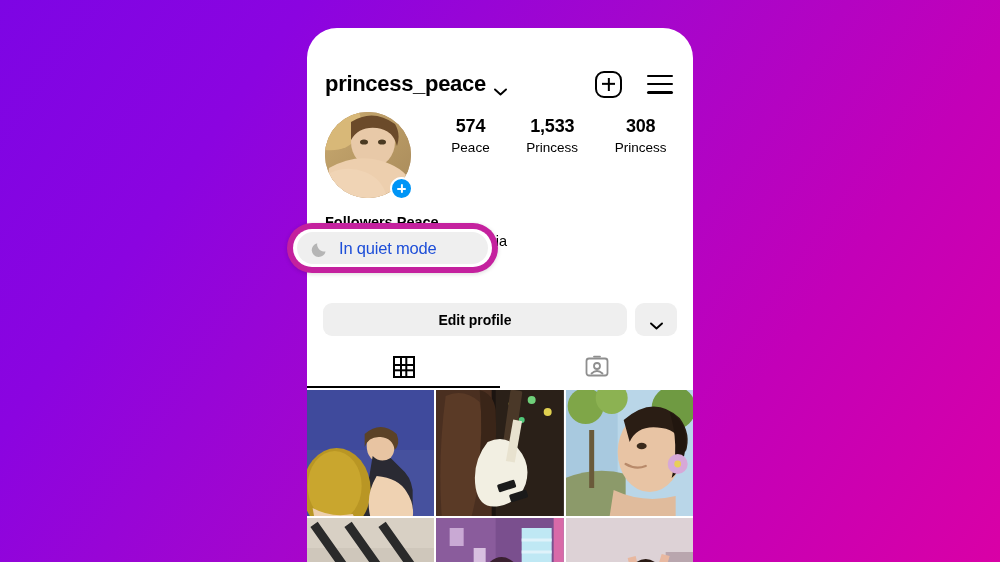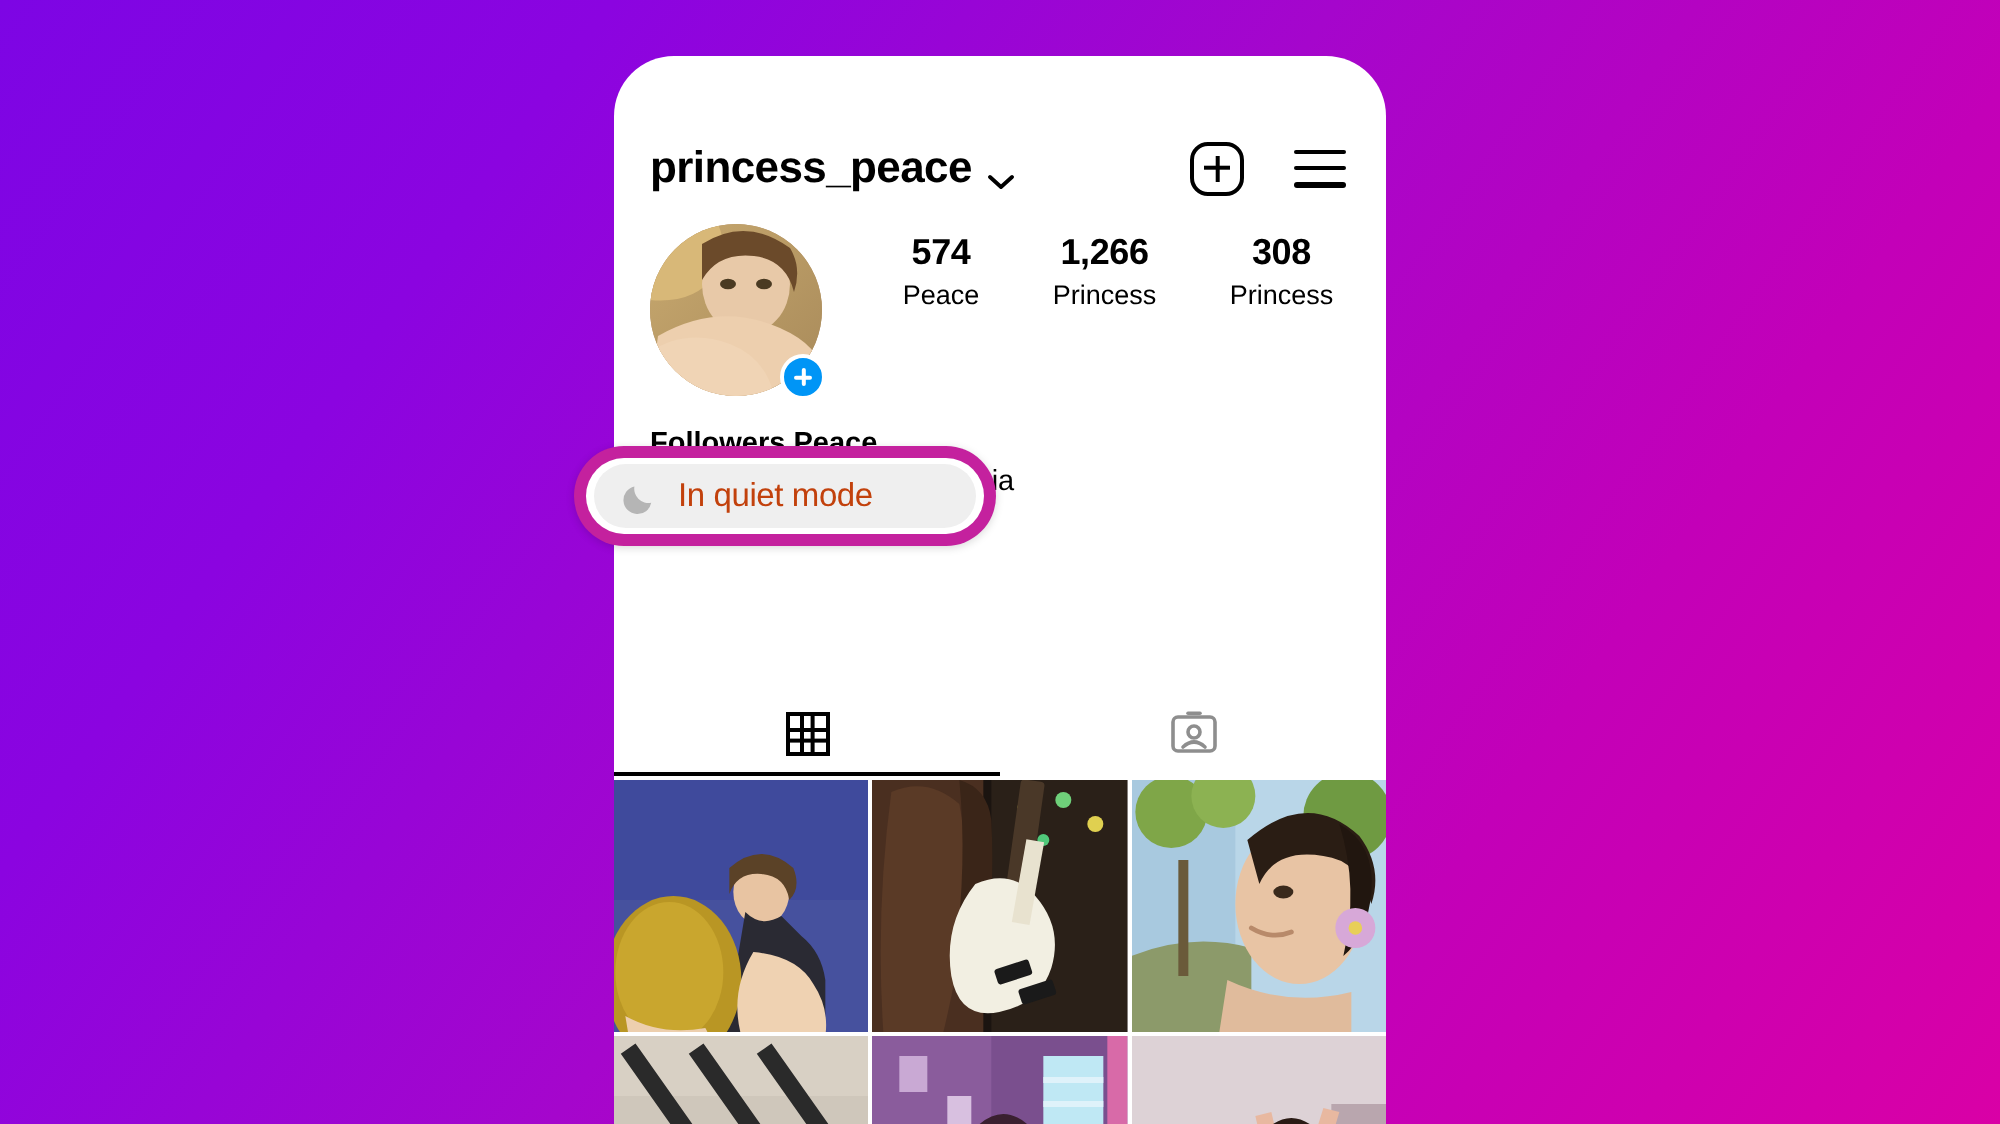--- a/index.html
+++ b/index.html
@@ -140,21 +140,21 @@
     background: #ffffff;
     display: flex; align-items: center; justify-content: center;
   }
   #quiet-pill .pill-body {
     width: 191px; height: 32px; border-radius: 16px;
     background: #efefef;
     display: flex; align-items: center; gap: 9px;
     padding-left: 14px;
   }
   .moon { width: 19px; height: 19px; flex: 0 0 auto; }
-  .quiet-text { font-size: 16.5px; color: #c2410c; letter-spacing: -0.2px; }
+  .quiet-text { font-size: 16.5px; color: #1d4ed8; letter-spacing: -0.2px; }
 </style>
 </head>
 <body>
 
 <div id="phone">
 
   <div class="topbar">
     <div class="username-wrap">
       <span class="username">princess_peace</span>
       <span class="chev-down">
@@ -194,35 +194,45 @@
         </svg>
       </div>
       <div class="avatar-badge"></div>
     </div>
     <div class="stats">
       <div class="stat">
         <div class="stat-num">574</div>
         <div class="stat-label">Peace</div>
       </div>
       <div class="stat">
-        <div class="stat-num">1,266</div>
+        <div class="stat-num">1,533</div>
         <div class="stat-label">Princess</div>
       </div>
       <div class="stat">
         <div class="stat-num">308</div>
         <div class="stat-label">Princess</div>
       </div>
     </div>
   </div>
 
   <div class="bio">
     <div class="display-name">Followers Peace</div>
     <div class="bio-line-2">From Italy living in California</div>
   </div>
 
+  <div class="actions">
+    <div class="btn-edit">Edit profile</div>
+    <div class="btn-chev">
+      <span style="width:13px;height:8px;display:block">
+        <svg viewBox="0 0 13 8">
+            <path d="M1 1.5 L6.5 6.5 L12 1.5" fill="none" stroke="#000" stroke-width="1.9" stroke-linecap="round" stroke-linejoin="round"></path>
+          </svg>
+      </span>
+    </div>
+  </div>
 
   <div class="tabs">
     <div class="tab">
       <div class="grid-icon"></div>
     </div>
     <div class="tab">
       <span style="width:24px;height:24px;display:block">
         <svg viewBox="0 0 24 24">
           <rect x="1.5" y="3.5" width="21" height="17" rx="2.5" fill="none" stroke="#8e8e8e" stroke-width="1.8"></rect>
           <circle cx="12" cy="11" r="3" fill="none" stroke="#8e8e8e" stroke-width="1.8"></circle>

